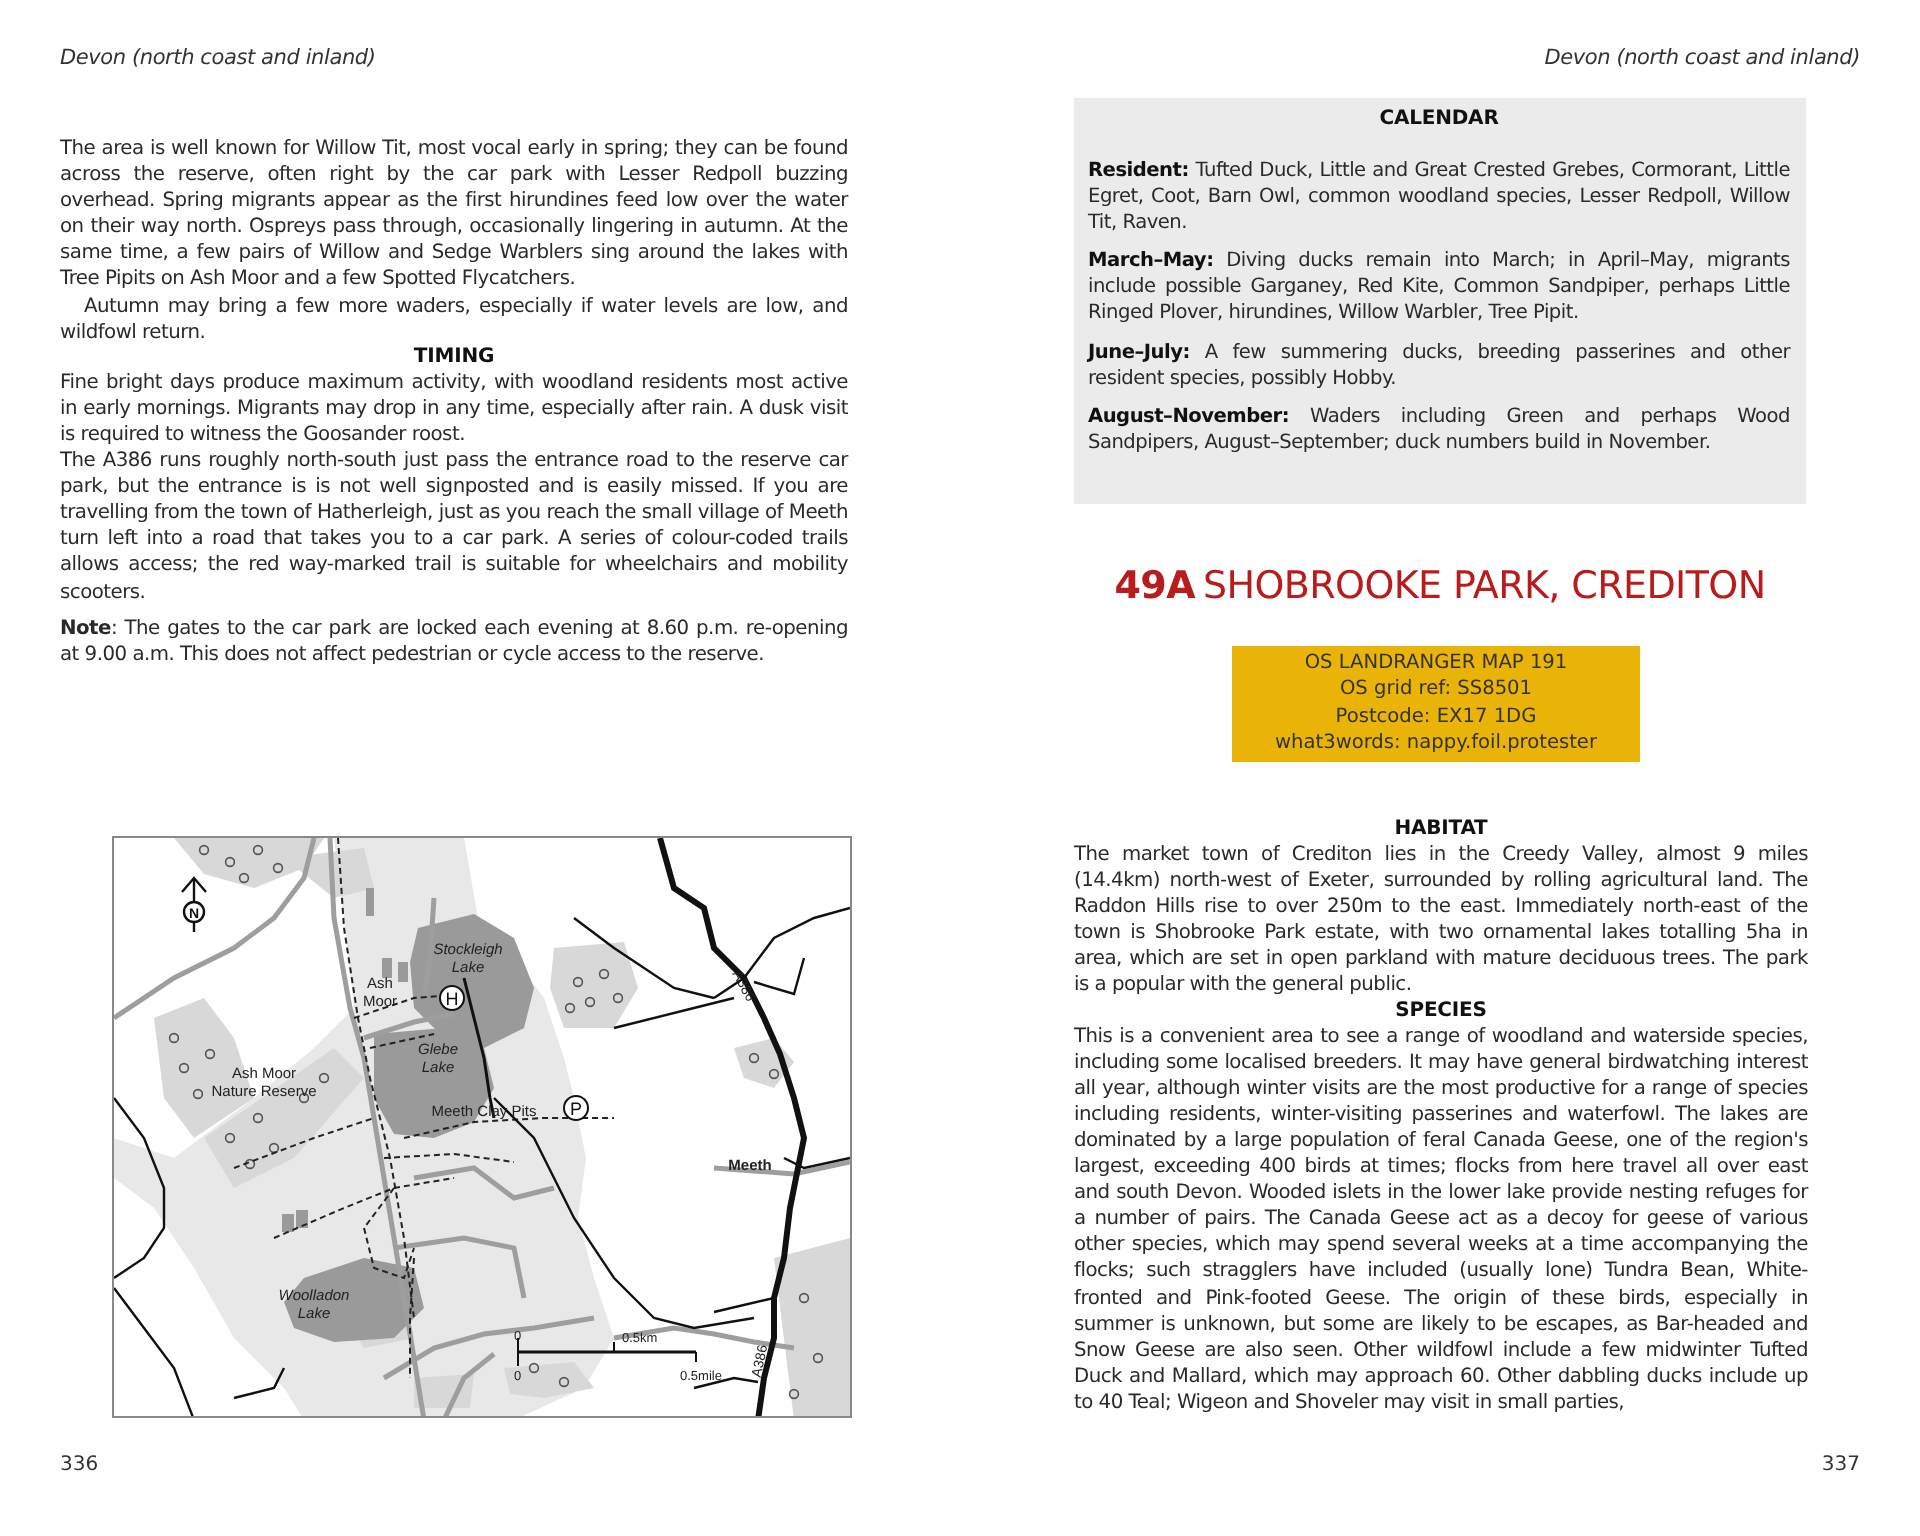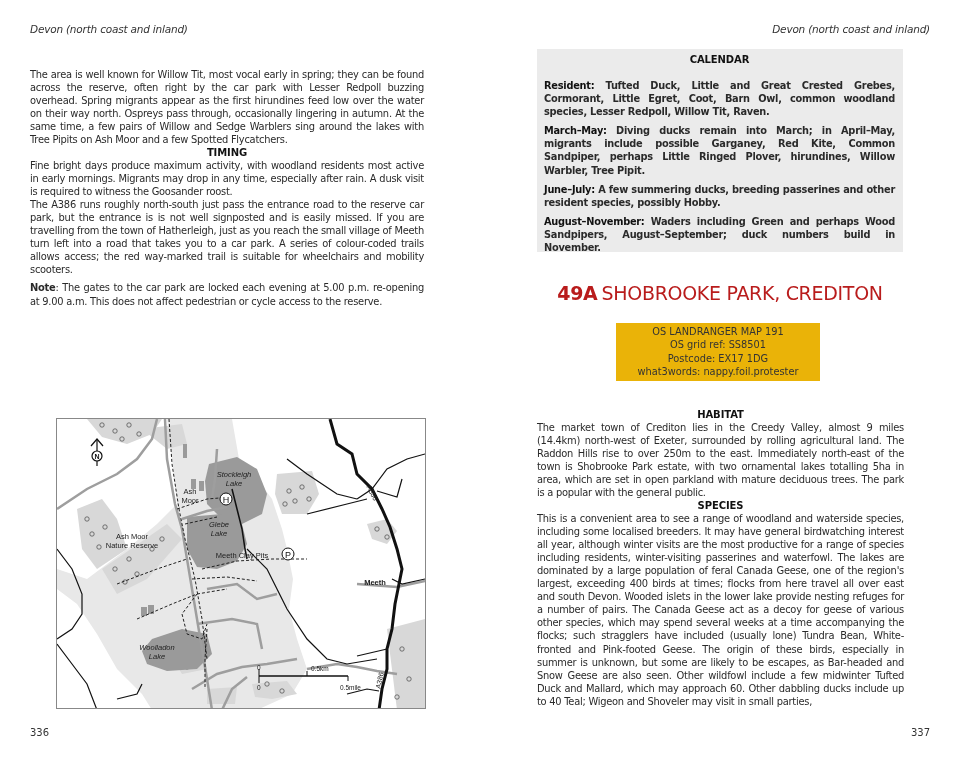--- a/index.html
+++ b/index.html
@@ -17,42 +17,43 @@
   p.body { font-size: 9.9px; line-height: 13.1px; text-align: justify; color: #2a2a2a; letter-spacing: -0.25px; }
   p.indent { text-indent: 12px; }
   h3.section { font-size: 10px; font-weight: bold; text-align: center; color: #111; margin: 0 0 1px 0; letter-spacing: -0.1px; }
   .left-text { position: absolute; left: 30px; top: 68px; width: 394px; }
   .gap-head { margin-top: 11px; }
   .note-p { margin-top: 5px; }
   .map-box { position: absolute; left: 56px; top: 418px; width: 370px; height: 291px; border: 1.5px solid #888; background: #fff; overflow: hidden; }
   .map-box svg { display: block; }
   .calendar { position: absolute; left: 57px; top: 49px; width: 366px; height: 203px; background: #ebebeb; padding: 5px 8px 0 7px; }
   .calendar h3.section { margin-bottom: 14px; }
-  .calendar p.body { font-size: 9.8px; line-height: 13.1px; margin-bottom: 6px; font-weight: bold; }
+  .calendar p.body { font-size: 9.8px; line-height: 13.1px; margin-bottom: 6px; }
   .calendar p.body b { color: #111; }
   .site-title { position: absolute; left: 60px; top: 282px; width: 360px; text-align: center; font-size: 19px; color: #b91c1c; letter-spacing: -0.3px; white-space: nowrap; }
   .site-title b { font-weight: bold; margin-right: 4px; }
   .os-box { position: absolute; left: 136px; top: 323px; width: 204px; height: 58px; background: #eab308; text-align: center; padding-top: 2px; }
   .os-box div { font-size: 9.8px; line-height: 13.3px; color: #333; }
   .right-text { position: absolute; left: 57px; top: 409px; width: 367px; }
 </style>
 </head>
 <body>
 
 <div class="page page-left">
   <div class="running-head">Devon (north coast and inland)</div>
 
   <div class="left-text">
     <p class="body">The area is well known for Willow Tit, most vocal early in spring; they can be found across the reserve, often right by the car park with Lesser Redpoll buzzing overhead. Spring migrants appear as the first hirundines feed low over the water on their way north. Ospreys pass through, occasionally lingering in autumn. At the same time, a few pairs of Willow and Sedge Warblers sing around the lakes with Tree Pipits on Ash Moor and a few Spotted Flycatchers.</p>
+    <p class="body indent">Autumn may bring a few more waders, especially if water levels are low, and wildfowl return.</p>
 
     <h3 class="section gap-head">TIMING</h3>
     <p class="body">Fine bright days produce maximum activity, with woodland residents most active in early mornings. Migrants may drop in any time, especially after rain. A dusk visit is required to witness the Goosander roost.</p>
 
     <p class="body">The A386 runs roughly north-south just pass the entrance road to the reserve car park, but the entrance is is not well signposted and is easily missed. If you are travelling from the town of Hatherleigh, just as you reach the small village of Meeth turn left into a road that takes you to a car park. A series of colour-coded trails allows access; the red way-marked trail is suitable for wheelchairs and mobility scooters.</p>
-    <p class="body note-p"><b>Note</b><span>: The gates to the car park are locked each evening at 5.00 p.m. re-opening at 9.00 a.m. This does not affect pedestrian or cycle access to the reserve.</span></p>
+    <p class="body note-p"><b>Note</b><span>: The gates to the car park are locked each evening at 8.60 p.m. re-opening at 9.00 a.m. This does not affect pedestrian or cycle access to the reserve.</span></p>
   </div>
 
   <div class="map-box">
     <svg width="370" height="291" viewBox="0 0 370 291" xmlns="http://www.w3.org/2000/svg" font-family="Liberation Sans, sans-serif">
 
       <path d="M110,0 L175,0 L182,40 L200,60 L215,80 L225,110 L230,130 L236,160 L232,190 L240,220 L250,250 L235,275 L200,291 L95,291 L85,275 L60,250 L40,215 L20,185 L0,170 L0,150 L30,160 L70,130 L100,105 L120,85 L115,40 Z" fill="#e8e8e8"></path>
 
       <g fill="#d8d8d8">
         <path d="M30,0 L105,0 L95,15 L70,25 L45,18 Z"></path>
         <path d="M220,55 L255,52 L262,75 L250,95 L225,95 L218,75 Z"></path>

